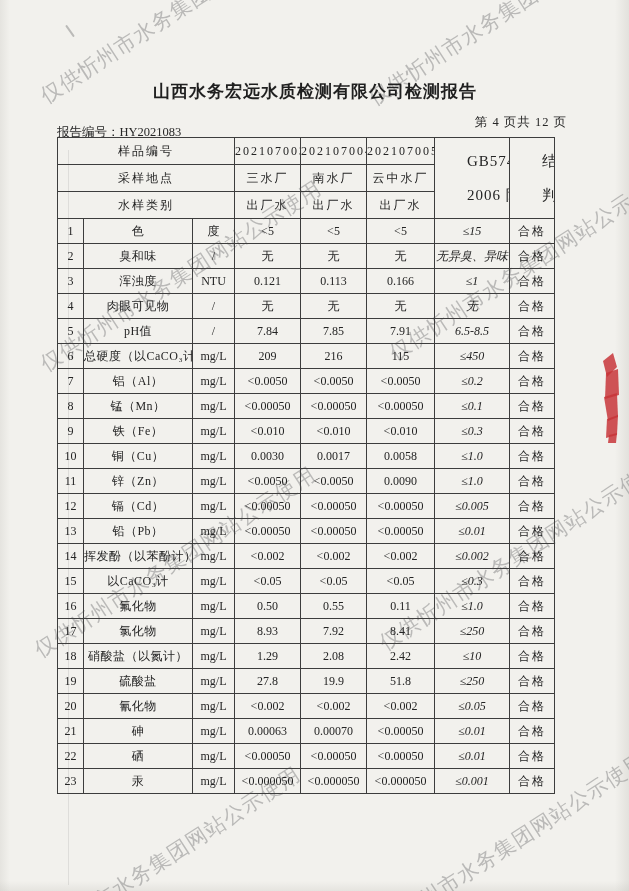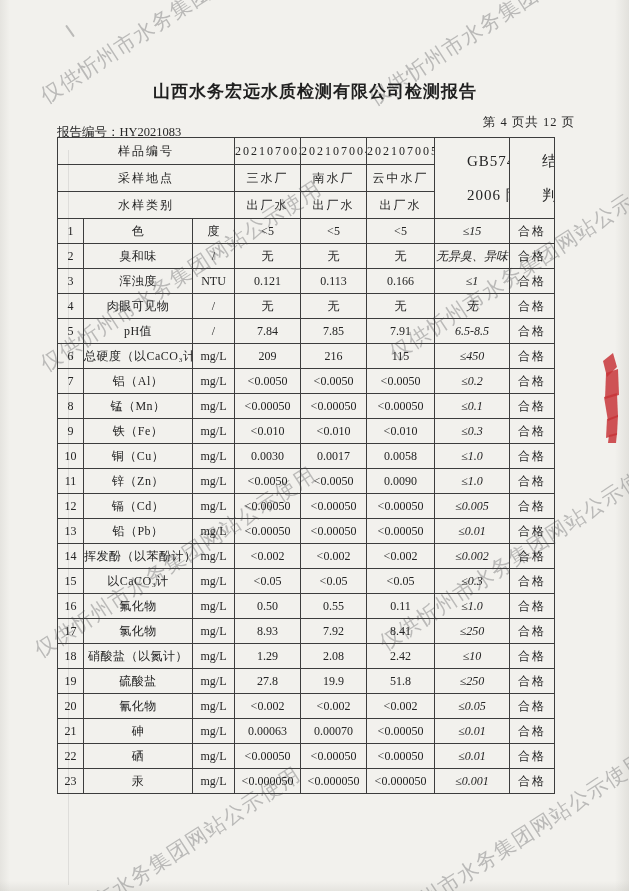--- a/index.html
+++ b/index.html
@@ -31,21 +31,21 @@
   .w8{left:505px; top:848px;}
 
   .title{
     position:absolute; left:40px; top:80px; width:550px;
     text-align:center; font-size:17px; font-weight:bold;
     font-family:Liberation Sans, sans-serif; color:#1f1f1f;
     letter-spacing:1px;
   }
   .meta{position:absolute; left:57px; top:112px; width:518px; font-size:12.5px;}
   .report-no{position:absolute; left:0; top:12px;}
-  .page-info{position:absolute; right:0; top:2px; letter-spacing:1px;}
+  .page-info{position:absolute; right:8px; top:2px; letter-spacing:1px;}
 
   table.report{
     position:absolute; left:57px; top:137px; width:497px;
     border-collapse:collapse; table-layout:fixed;
   }
   table.report td{
     border:1px solid #3d3d3d; text-align:center; vertical-align:middle;
     font-size:12px; padding:0; height:24px; overflow:hidden; white-space:nowrap;
     color:#242424;
   }

